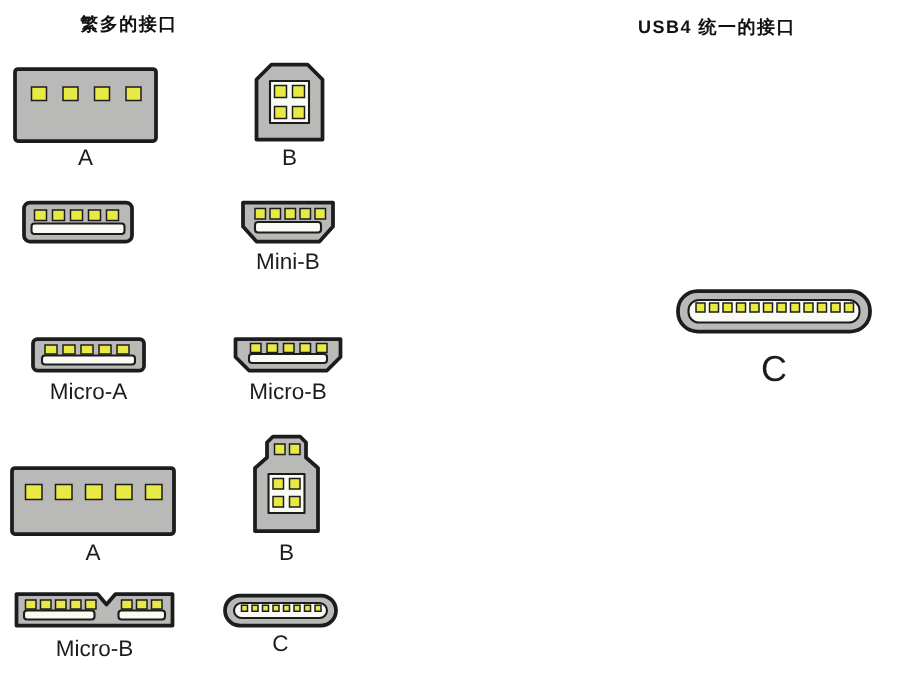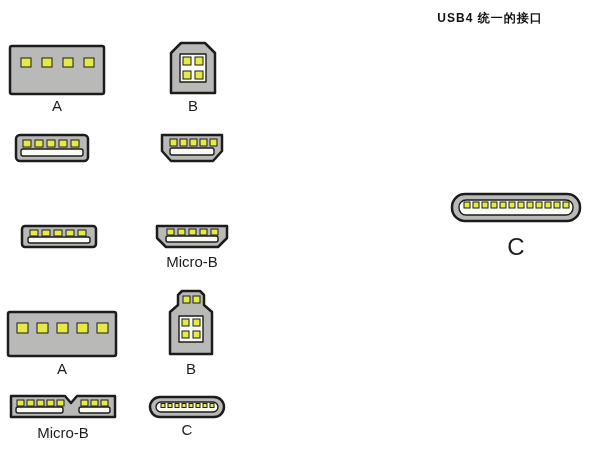--- a/index.html
+++ b/index.html
@@ -25,21 +25,22 @@
   .clabel.big{font-size:24px;}
   svg .cbody{fill:var(--body);stroke:var(--outline);stroke-width:2.5;stroke-linejoin:round;}
   svg .cpin{fill:var(--pin);stroke:var(--outline);stroke-width:1;}
   svg .cinner{fill:var(--inner);stroke:var(--outline);stroke-width:1.4;stroke-linejoin:round;}
 </style>
 </head>
 <body>
 
 <div id="stage">
 
-  <div class="group-title" style="left:408px;top:10px;width:164px;">USB4 统一的接口</div>
+  <div class="group-title" style="left:28px;top:8px;width:116px;">繁多的接口</div>
+  <div class="group-title" style="left:396px;top:10px;width:164px;">USB4 统一的接口</div>
 
   <div class="connector" style="left:8px;top:44px;">
     <svg width="98" height="52" viewBox="0 0 98 52">
       <rect class="cbody" x="2" y="2" width="94" height="48" rx="2"></rect>
       <rect class="cpin" x="13" y="14" width="10" height="9"></rect>
       <rect class="cpin" x="34" y="14" width="10" height="9"></rect>
       <rect class="cpin" x="55" y="14" width="10" height="9"></rect>
       <rect class="cpin" x="76" y="14" width="10" height="9"></rect>
     </svg>
   </div>
@@ -73,32 +74,34 @@
     <svg width="68" height="30" viewBox="0 0 68 30">
       <path class="cbody" d="M4 2 L64 2 L64 18 L55 28 L13 28 L4 18 Z"></path>
       <rect class="cinner" x="12" y="15" width="44" height="7" rx="2"></rect>
       <rect class="cpin" x="12" y="6" width="7" height="7"></rect>
       <rect class="cpin" x="22" y="6" width="7" height="7"></rect>
       <rect class="cpin" x="32" y="6" width="7" height="7"></rect>
       <rect class="cpin" x="42" y="6" width="7" height="7"></rect>
       <rect class="cpin" x="52" y="6" width="7" height="7"></rect>
     </svg>
   </div>
+  <div class="clabel" style="left:154px;top:166px;width:76px;">Mini-B</div>
 
   <div class="connector" style="left:20px;top:224px;">
     <svg width="78" height="25" viewBox="0 0 78 25">
       <rect class="cbody" x="2" y="2" width="74" height="21" rx="3"></rect>
       <rect class="cinner" x="8" y="13" width="62" height="6" rx="2"></rect>
       <rect class="cpin" x="10" y="6" width="8" height="6"></rect>
       <rect class="cpin" x="22" y="6" width="8" height="6"></rect>
       <rect class="cpin" x="34" y="6" width="8" height="6"></rect>
       <rect class="cpin" x="46" y="6" width="8" height="6"></rect>
       <rect class="cpin" x="58" y="6" width="8" height="6"></rect>
     </svg>
   </div>
+  <div class="clabel" style="left:12px;top:253px;width:94px;">Micro-A</div>
 
   <div class="connector" style="left:153px;top:224px;">
     <svg width="78" height="25" viewBox="0 0 78 25">
       <path class="cbody" d="M4 2 L74 2 L74 14 L65 23 L13 23 L4 14 Z"></path>
       <rect class="cinner" x="13" y="12" width="52" height="6" rx="2"></rect>
       <rect class="cpin" x="14" y="5" width="7" height="6"></rect>
       <rect class="cpin" x="25" y="5" width="7" height="6"></rect>
       <rect class="cpin" x="36" y="5" width="7" height="6"></rect>
       <rect class="cpin" x="47" y="5" width="7" height="6"></rect>
       <rect class="cpin" x="58" y="5" width="7" height="6"></rect>

